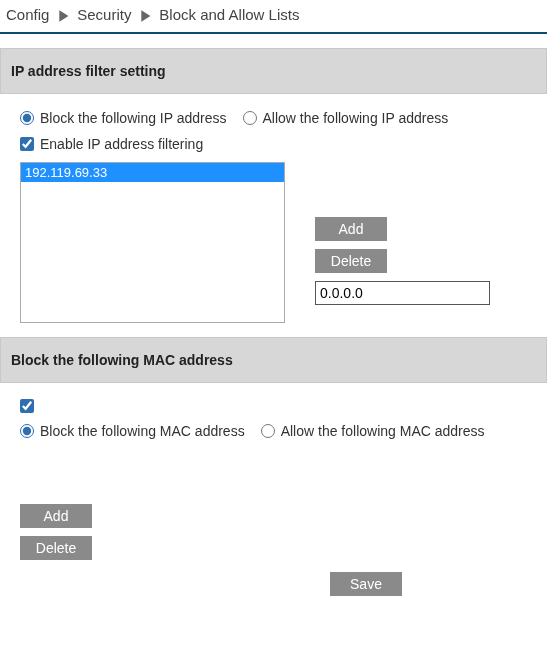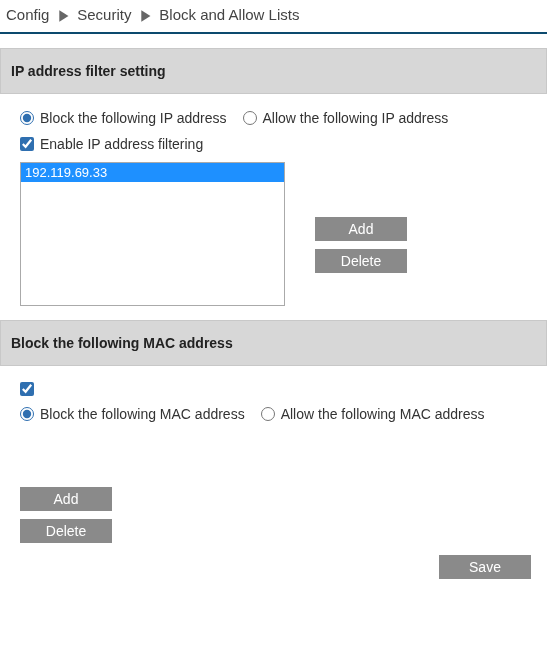--- a/index.html
+++ b/index.html
@@ -47,61 +47,61 @@
       height: 14px;
     }
     .filter-area {
       display: flex;
       align-items: flex-start;
       gap: 30px;
       padding-left: 10px;
     }
     .listbox {
       width: 265px;
-      height: 144px;
+      height: 161px;
       border: 1px solid #aaa;
       background: #fff;
       overflow: auto;
       font-size: 13px;
     }
     .listitem {
       padding: 2px 4px;
       color: #fff;
       background: #1e90ff;
       font-family: Arial, sans-serif;
     }
     .side-controls {
       display: flex;
       flex-direction: column;
       gap: 8px;
       padding-top: 55px;
       width: 180px;
     }
     .btn {
       display: inline-block;
-      width: 92px;
+      width: 72px;
       padding: 4px 0;
       text-align: center;
       background: #8a8a8a;
       color: #fff;
       border: none;
       font-size: 14px;
       cursor: pointer;
     }
     .textin {
       width: 175px;
       padding: 3px 4px;
       border: 1px solid #555;
       font-size: 14px;
       font-family: Arial, sans-serif;
     }
     .save-row {
       display: flex;
-      justify-content: flex-end;
-      padding: 12px 16px 10px 330px;
+      justify-content: flex-start;
+      padding: 12px 4px 10px 330px;
     }
     .chev {
       display: inline-block;
       transform: scale(0.8,1);
     }
   </style>
 </head>
 <body>
 
 <div class="breadcrumb">
@@ -125,20 +125,21 @@
     <input type="checkbox" checked="" style="">
     <label>Enable IP address filtering</label>
   </div>
   <div class="filter-area">
     <div class="listbox">
       <div class="listitem">192.119.69.33</div>
     </div>
     <div class="side-controls">
       <button class="btn">Add</button>
       <button class="btn">Delete</button>
+      <input type="text" class="textin" value="0.0.0.0" style="">
     </div>
   </div>
 </div>
 
 <div class="section-header">Block the following MAC address</div>
 <div class="section-body">
   <div class="row">
     <input type="checkbox" checked="" style="">
   </div>
   <div class="row">

